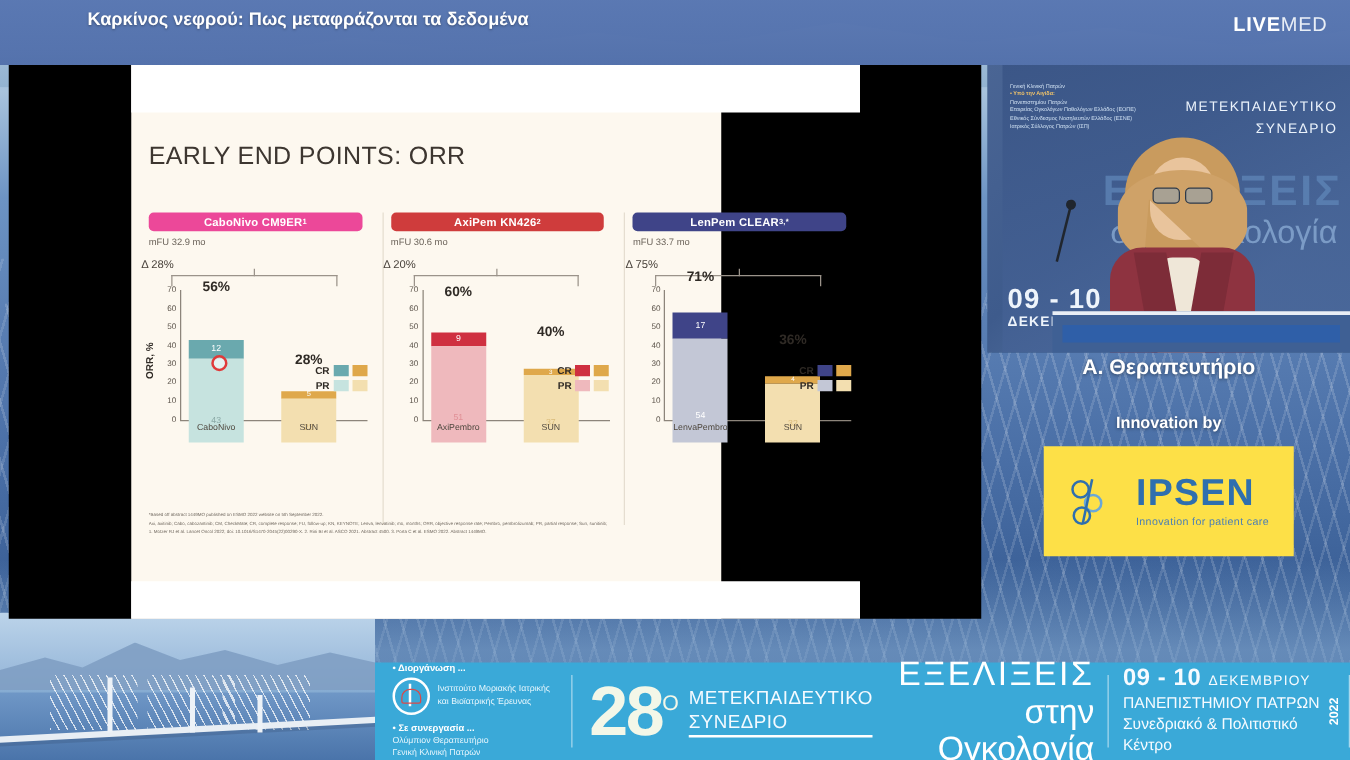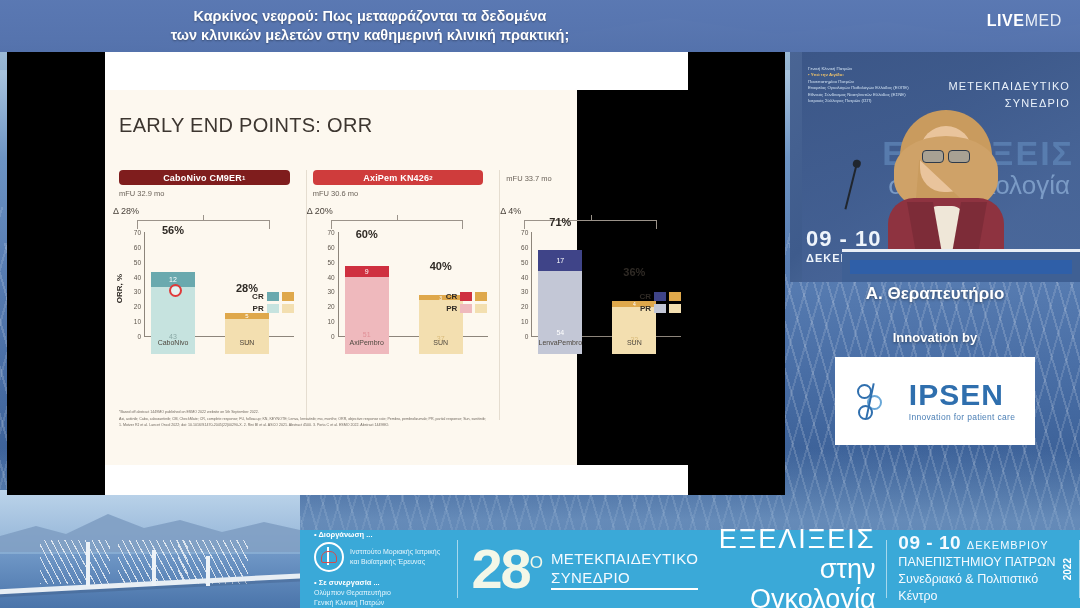--- a/index.html
+++ b/index.html
@@ -29,21 +29,21 @@
       clip-path:polygon(0 44px,0 28px,12% 18px,22% 26px,36% 6px,48% 20px,60% 12px,74% 24px,88% 14px,100% 22px,100% 44px);opacity:.9;}
   .bg-photo .water{position:absolute;left:0;bottom:0;width:100%;height:54px;background:linear-gradient(180deg,#6f97c6,#4a74aa);}
   .bg-photo .deck{position:absolute;left:-4%;bottom:22px;width:112%;height:5px;background:#e8eef4;transform:rotate(-3deg);box-shadow:0 3px 0 rgba(60,90,130,.35);}
   .bg-photo .pylon{position:absolute;bottom:22px;width:4px;height:44px;background:#edf2f7;}
   .bg-photo .fan{position:absolute;bottom:24px;width:70px;height:44px;
       background:repeating-linear-gradient(62deg,rgba(255,255,255,.75) 0 1px,rgba(255,255,255,0) 1px 6px);}
 
   
   .topbar{position:absolute;left:0;top:0;width:1080px;height:52px;
       background:linear-gradient(180deg,rgba(86,116,176,.93),rgba(74,104,166,.88));}
-  .topbar .title{position:absolute;left:70px;top:7px;width:600px;text-align:center;
+  .topbar .title{position:absolute;left:70px;top:7px;width:600px;text-align:left;
       color:#ffffff;font-size:14.5px;font-weight:bold;line-height:19px;
       text-shadow:0 1px 2px rgba(0,0,0,.35);}
   .brand{position:absolute;right:18px;top:12px;color:#fff;font-size:16px;letter-spacing:.6px;}
   .brand b{font-weight:bold;}
   .brand span{font-weight:normal;color:#e8eef6;}
 
   
   .stage{position:absolute;left:7px;top:52px;width:778px;height:443px;background:#000;}
   .slide{position:absolute;left:98px;top:0px;width:472px;height:443px;background:#fdf8ef;}
   .slide-top-white{position:absolute;left:0;top:0;width:583px;height:38px;background:#ffffff;}
@@ -109,21 +109,21 @@
   .p-lapel-r{position:absolute;right:26px;top:92px;width:26px;height:80px;background:#7d2c38;transform:skewX(-10deg);}
   .mic{position:absolute;left:60px;top:112px;width:2px;height:46px;background:#20262e;transform:rotate(14deg);}
   .mic:before{content:"";position:absolute;top:-5px;left:-3px;width:8px;height:8px;border-radius:50%;background:#20262e;}
   .podium{position:absolute;left:52px;bottom:0;width:238px;height:30px;background:#3f6094;border-top:3px solid #e9eef5;}
   .podium-strip{position:absolute;left:60px;bottom:8px;width:222px;height:14px;background:#2f5fa8;}
 
   .spk-name{position:absolute;left:790px;top:284px;width:290px;text-align:center;color:#ffffff;
       font-size:17px;font-weight:bold;text-shadow:0 1px 3px rgba(0,0,0,.45);}
   .sponsored{position:absolute;left:790px;top:330px;width:290px;text-align:center;color:#ffffff;
       font-size:13px;font-weight:bold;text-shadow:0 1px 3px rgba(0,0,0,.45);}
-  .sponsor-box{position:absolute;left:835px;top:357px;width:200px;height:88px;background:#ffffff;
+  .sponsor-box{position:absolute;left:835px;top:357px;width:200px;height:88px;background:#fde047;
       display:flex;align-items:center;justify-content:center;gap:24px;}
   .ipsen-mark{width:30px;height:40px;position:relative;}
   .ipsen-mark i{position:absolute;border:2px solid #2f6fae;border-radius:50%;}
   .ipsen-mark i.a{left:2px;top:3px;width:11px;height:11px;}
   .ipsen-mark i.b{left:12px;top:14px;width:11px;height:11px;border-color:#6aa8d8;}
   .ipsen-mark i.c{left:3px;top:24px;width:11px;height:11px;}
   .ipsen-mark b{position:absolute;left:14px;top:2px;width:2px;height:36px;background:#2f6fae;transform:rotate(12deg);}
   .ipsen-text{line-height:1;}
   .ipsen-text .nm{font-size:30px;font-weight:bold;color:#2f6fae;letter-spacing:1px;}
   .ipsen-text .tg{font-size:8.5px;color:#4b7fb5;letter-spacing:.3px;margin-top:3px;}
@@ -170,37 +170,36 @@
     <div class="deck"></div>
     <div class="pylon" style="left:86px;"></div>
     <div class="pylon" style="left:152px;height:36px;"></div>
     <div class="pylon" style="left:206px;height:30px;"></div>
   </div>
 </div>
 
 <div class="topbar">
   <div class="title">
     <div>Καρκίνος νεφρού: Πως μεταφράζονται τα δεδομένα</div>
-    <div>των κλινικών μελετών στην καθημερινή κλινική πρακτική;</div>
   </div>
   <div class="brand">
     <b>LIVE</b><span>MED</span>
   </div>
 </div>
 
 <div class="stage">
   <div class="slide">
     <div class="slide-top-white"></div>
     <div class="slide-bot-white"></div>
     <div class="slide-title">EARLY END POINTS: ORR</div>
 
     <div class="panels">
 
       <div class="panel">
-        <div class="ptag" style="background:#7f1d1d">
+        <div class="ptag" style="background:#ec4899">
           <span>CaboNivo CM9ER</span>
             <sup>1</sup>
         </div>
         <div class="pmfu">mFU 32.9 mo</div>
         <div class="delta">Δ 28%</div>
         <div class="bracket"></div>
         <div class="plot">
           <div class="ylabel">ORR, %</div>
           <div class="yaxis">
             <div class="ytick" style="top:104px">0</div>
@@ -290,22 +289,26 @@
             <div class="legrow">
               <span class="lbl">PR</span>
               <i class="sw" style="background:#efb9bd"></i>
               <i class="sw" style="background:#f3dfb0"></i>
             </div>
           </div>
         </div>
       </div>
 
       <div class="panel">
+        <div class="ptag" style="background:#3f4488">
+          <span>LenPem CLEAR</span>
+            <sup>3,*</sup>
+        </div>
         <div class="pmfu">mFU 33.7 mo</div>
-        <div class="delta">Δ 4%</div>
+        <div class="delta">Δ 75%</div>
         <div class="bracket"></div>
         <div class="plot">
           <div class="yaxis">
             <div class="ytick" style="top:104px">0</div>
             <div class="ytick" style="top:89px">10</div>
             <div class="ytick" style="top:74px">20</div>
             <div class="ytick" style="top:59px">30</div>
             <div class="ytick" style="top:45px">40</div>
             <div class="ytick" style="top:30px">50</div>
             <div class="ytick" style="top:15px">60</div>

